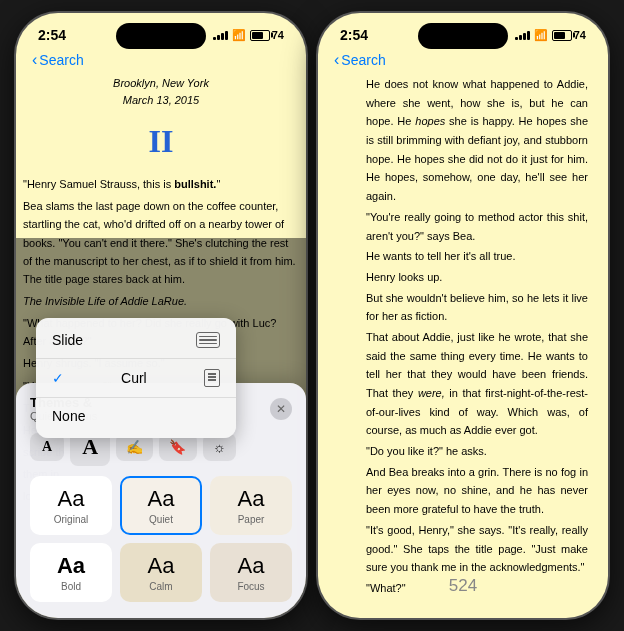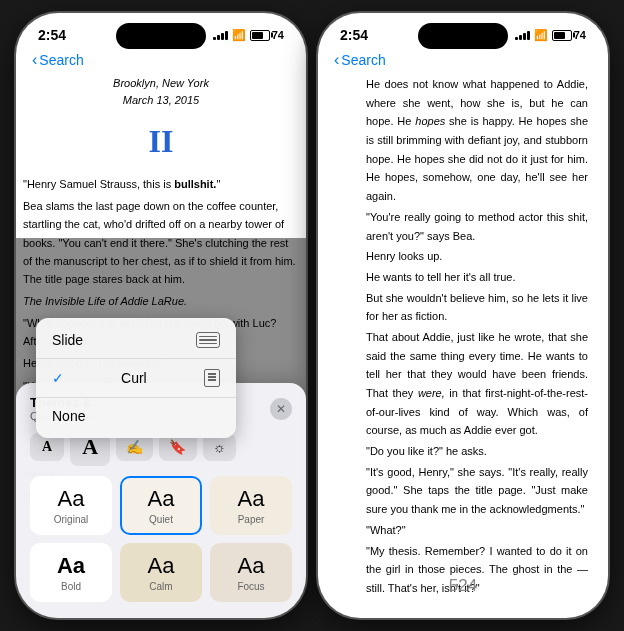--- a/index.html
+++ b/index.html
@@ -16,21 +16,21 @@
 
     .phones-container {
       display: flex;
       gap: 12px;
       align-items: flex-start;
     }
 
     .phone {
       width: 290px;
       height: 605px;
-      background: #ffffff;
+      background: #fef9c3;
       border-radius: 42px;
       overflow: hidden;
       position: relative;
       box-shadow: 0 0 0 2px #555, 0 8px 32px rgba(0,0,0,0.7);
     }
 
     
     .dynamic-island {
       position: absolute;
       top: 10px;
@@ -541,25 +541,26 @@
     <div class="nav-bar">
       <div class="back-btn">
         <span class="back-chevron">‹</span>
         <span>Search</span>
       </div>
     </div>
 
     <div class="book-content-right" style="max-height:520px;overflow:hidden;padding-left:48px;">
       <p>He does not know what happened to Addie, where she went, how she is, but he can hope. He <span class="italic">hopes</span> she is happy. He hopes she is still brimming with defiant joy, and stubborn hope. He hopes she did not do it just for him. He hopes, somehow, one day, he'll see her again.</p>
       <p>"You're really going to method actor this shit, aren't you?" says Bea.</p>
+      <p>He wants to tell her it's all true.</p>
       <p>Henry looks up.</p>
-      <p>He wants to tell her it's all true.</p>
       <p>But she wouldn't believe him, so he lets it live for her as fiction.</p>
       <p>That about Addie, just like he wrote, that she said the same thing every time. He wants to tell her that they would have been friends. That they <span class="italic">were,</span> in that first-night-of-the-rest-of-our-lives kind of way. Which was, of course, as much as Addie ever got.</p>
       <p>"Do you like it?" he asks.</p>
+      <p>And Bea breaks into a grin. There is no fog in her eyes now, no shine, and he has never been more grateful to have the truth.</p>
       <p>"It's good, Henry," she says. "It's really, really good." She taps the title page. "Just make sure you thank me in the acknowledgments."</p>
       <p>"What?"</p>
       <p>"My thesis. Remember? I wanted to do it on the girl in those pieces. The ghost in the — still. That's her, isn't it?"</p>
 
     </div>
 
     <div class="page-number" style="position:absolute;bottom:16px;width:100%;text-align:center;">524</div>
   </div>
 </div>
 

